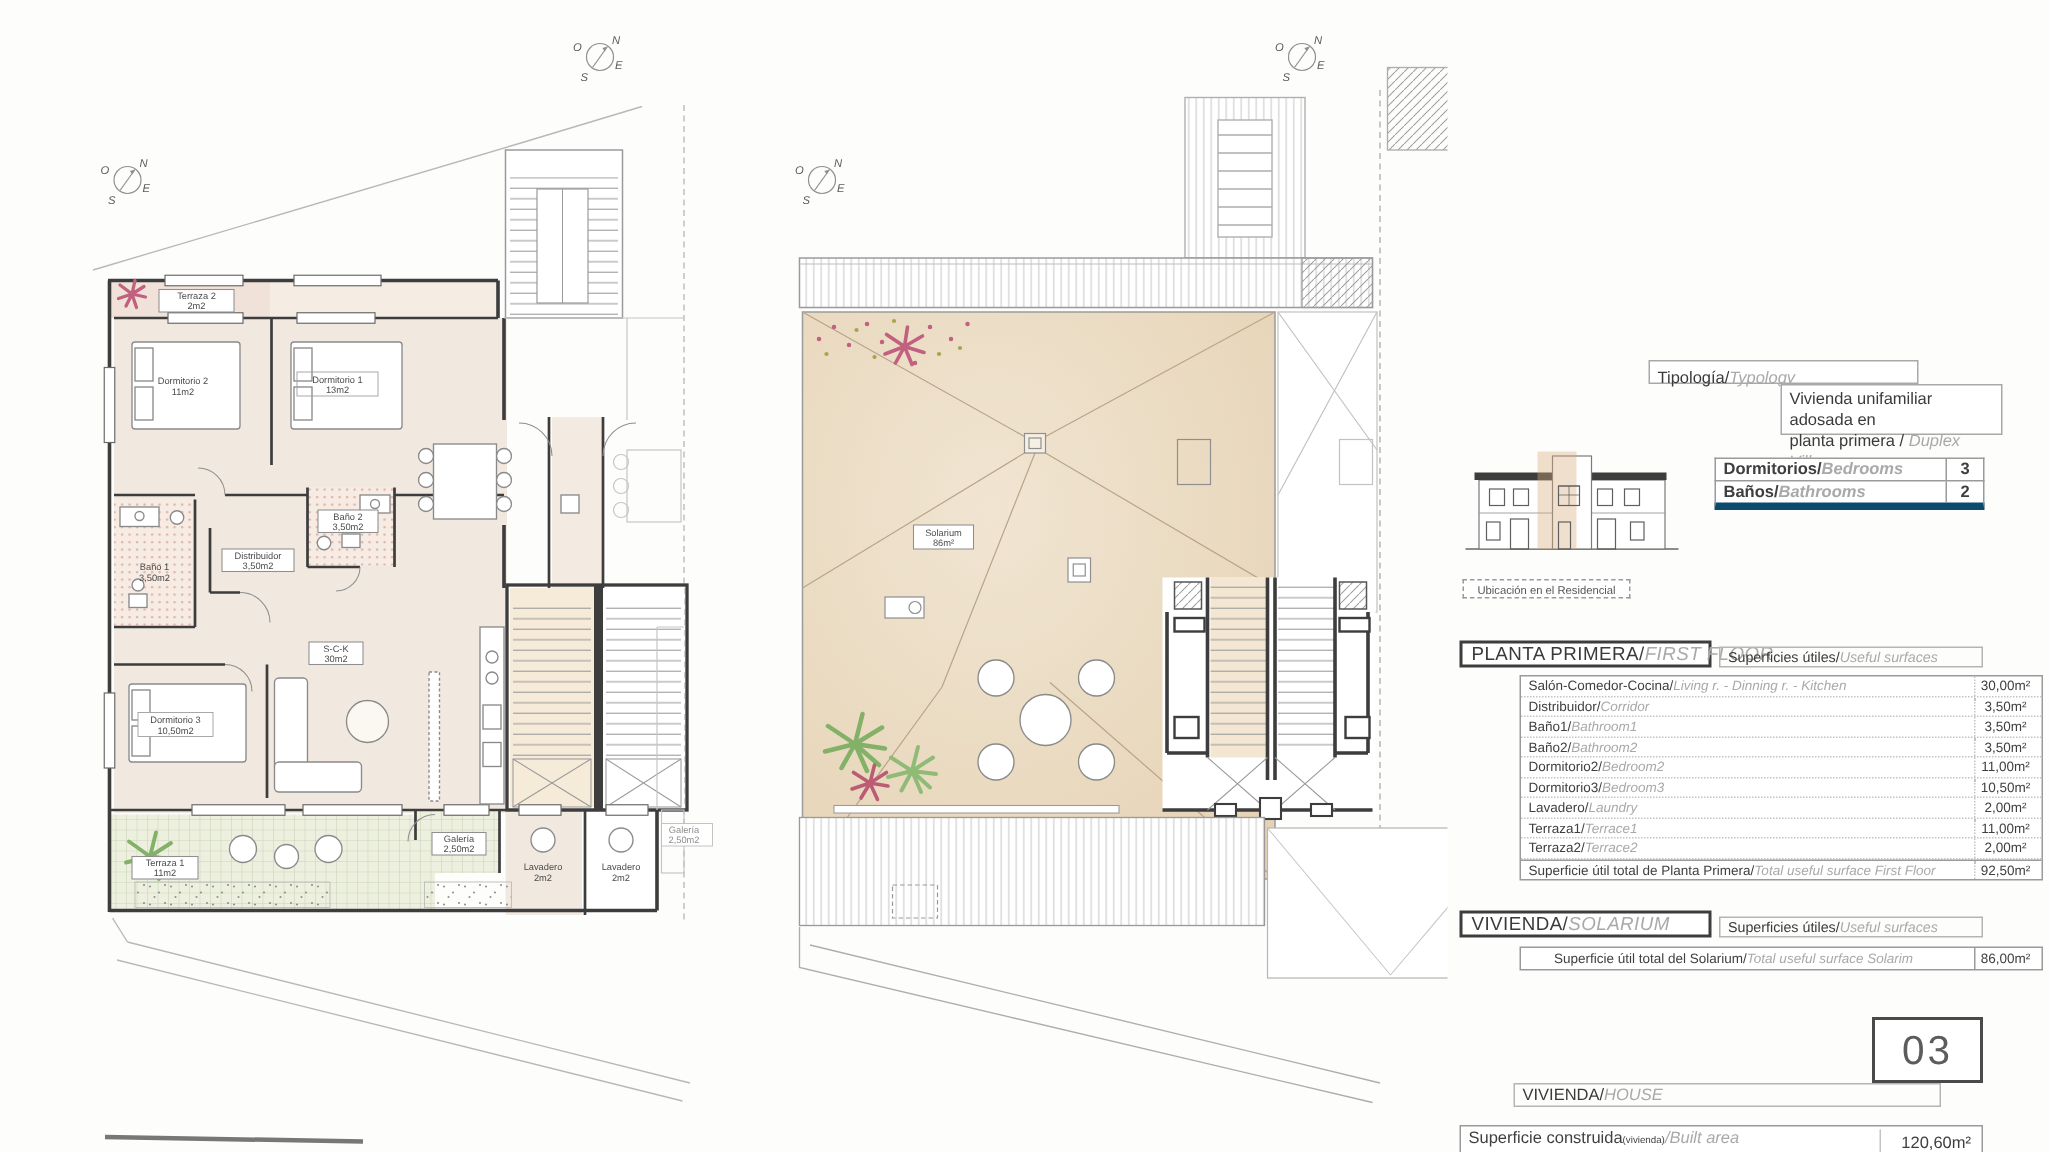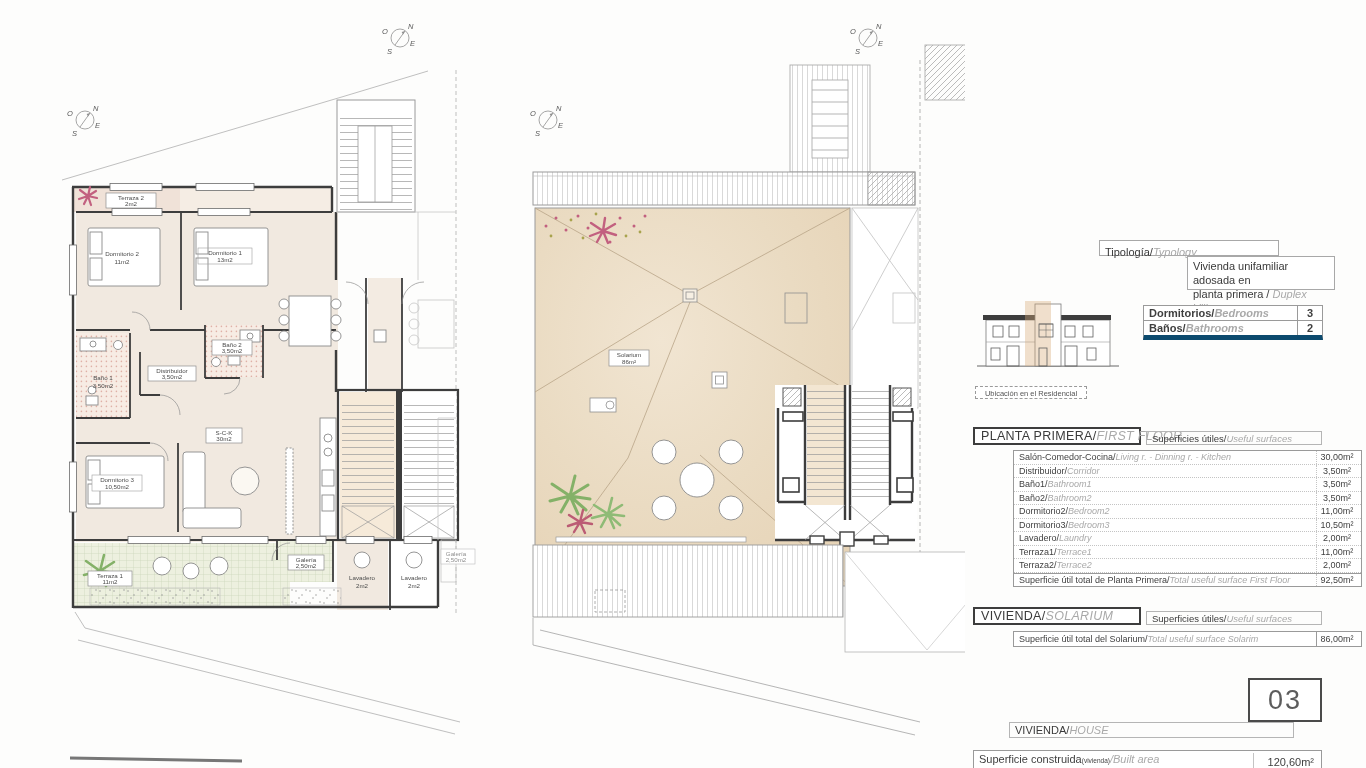--- a/index.html
+++ b/index.html
@@ -580,21 +580,21 @@
 </div>
 
 <div class="abs hdr-box" style="left:973px;top:607px;width:168px;height:18px;">
   <span>VIVIENDA/</span>
       <span class="it">SOLARIUM</span>
 </div>
 <div class="abs sub-box" style="left:1146px;top:611px;width:176px;height:14px;">
   <span>Superficies útiles/</span>
       <span class="it">Useful surfaces</span>
 </div>
-<div class="abs tbl" style="left:973px;top:631px;width:349px;">
+<div class="abs tbl" style="left:973px;top:631px;width:349px;padding-left:17px;">
   <div class="trow" style="height:14px;line-height:14px;">
     <div class="lbl"><span>Superficie útil total del Solarium/</span><span class="it">Total useful surface Solarim</span></div>
     <div class="val" style="border-left:1px solid #9a9a9a;">86,00m²</div>
   </div>
 </div>
 
 <div class="abs unit-no" style="left:1248px;top:678px;width:74px;height:44px;">
   <span>03</span>
 </div>
 

